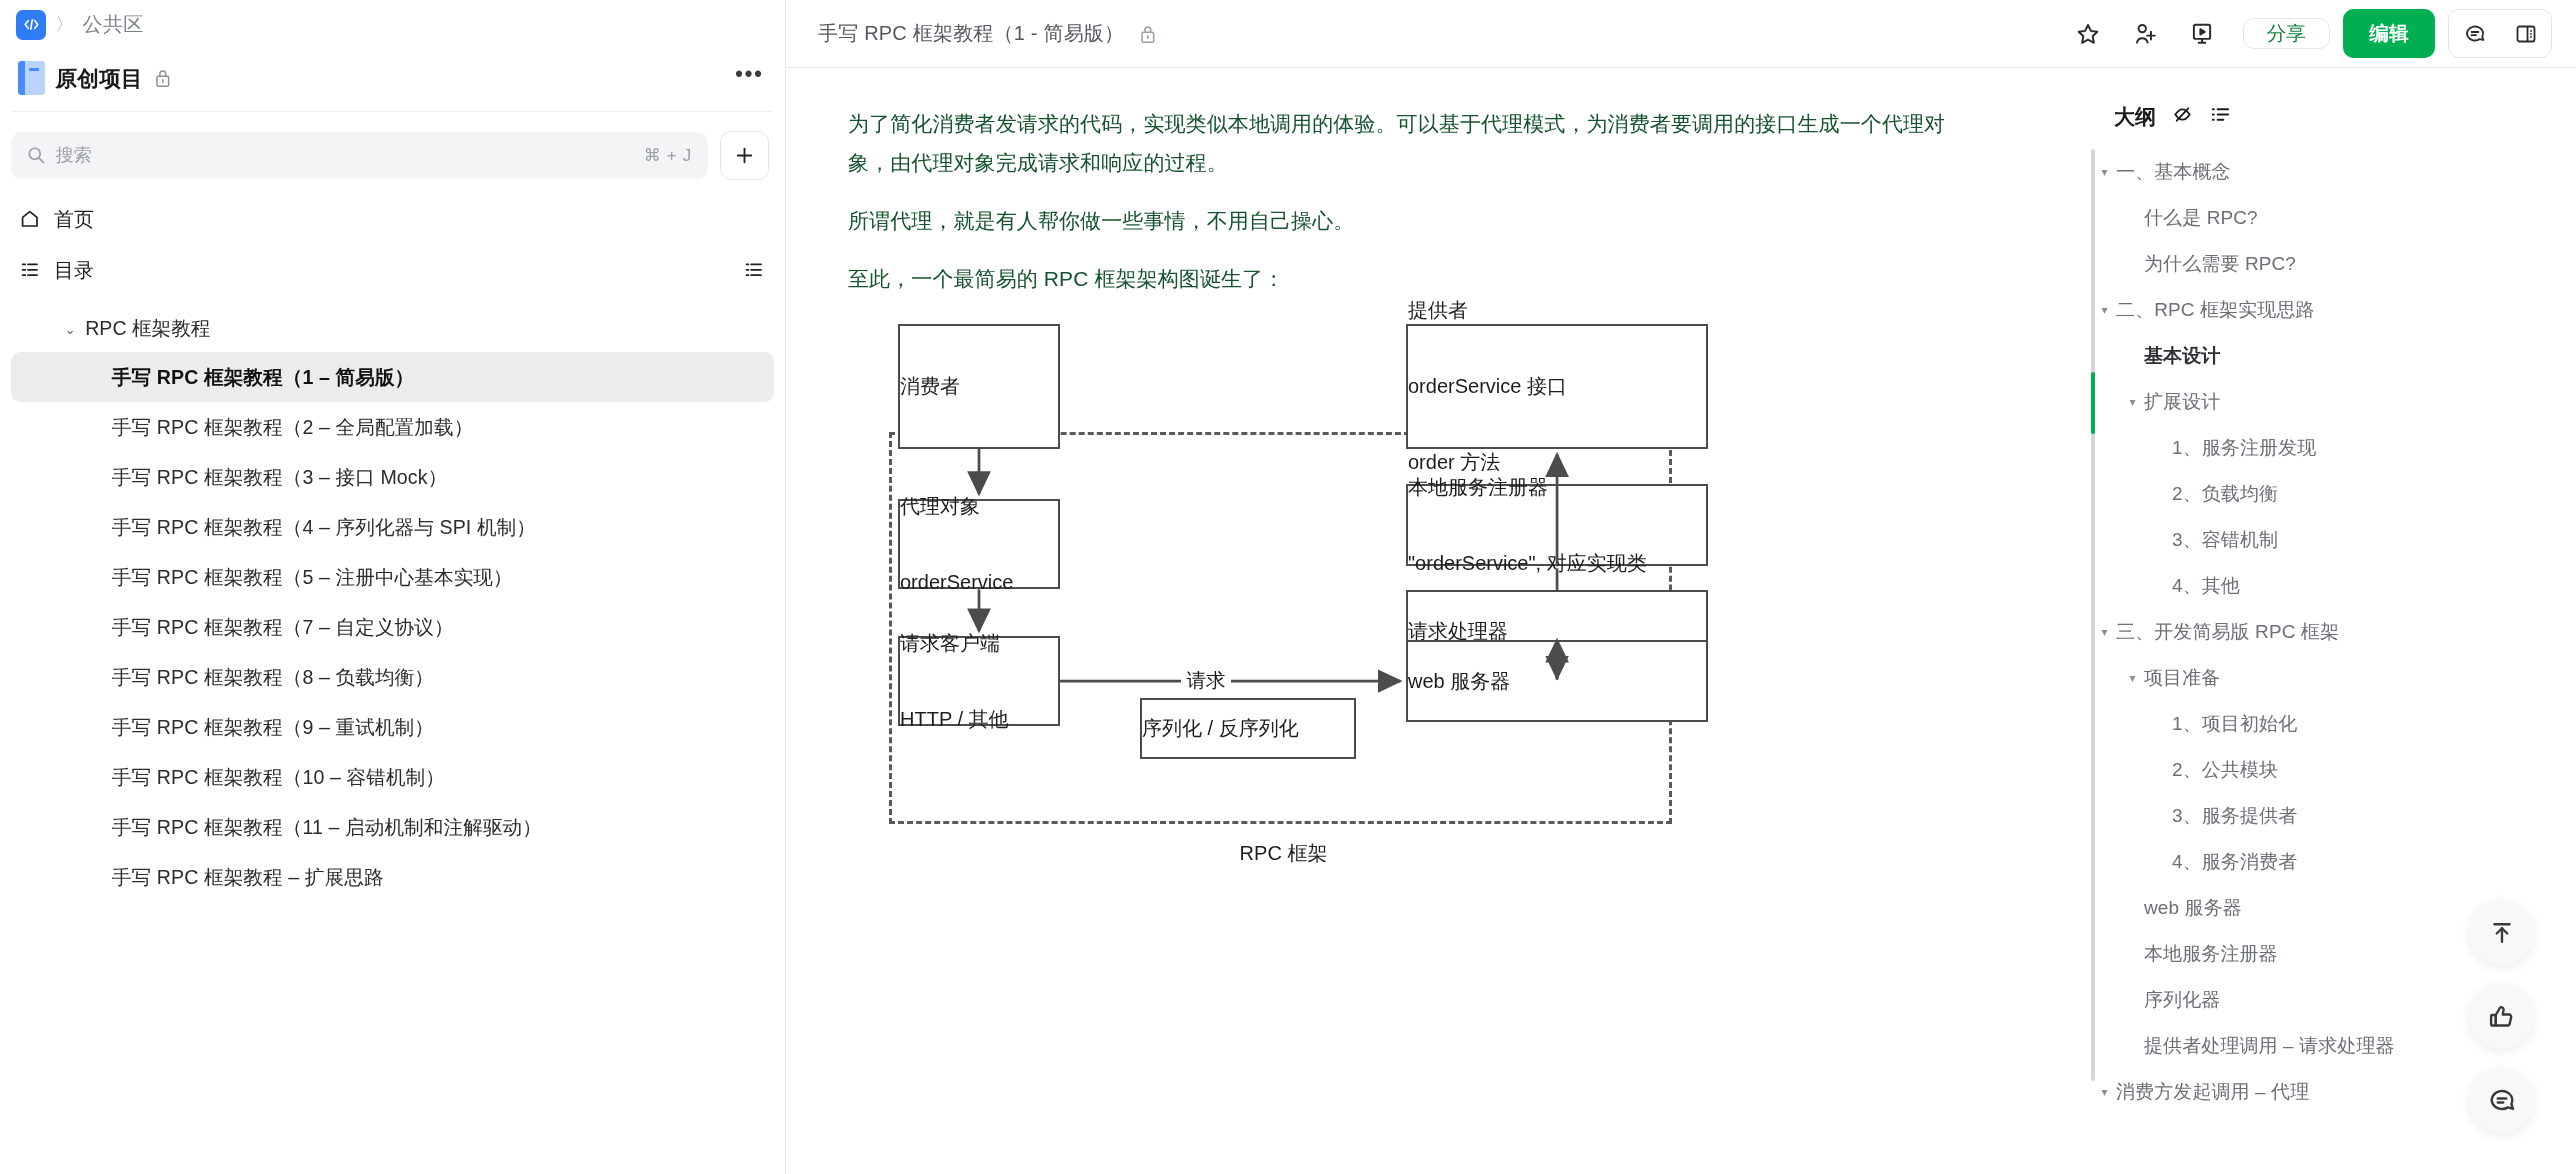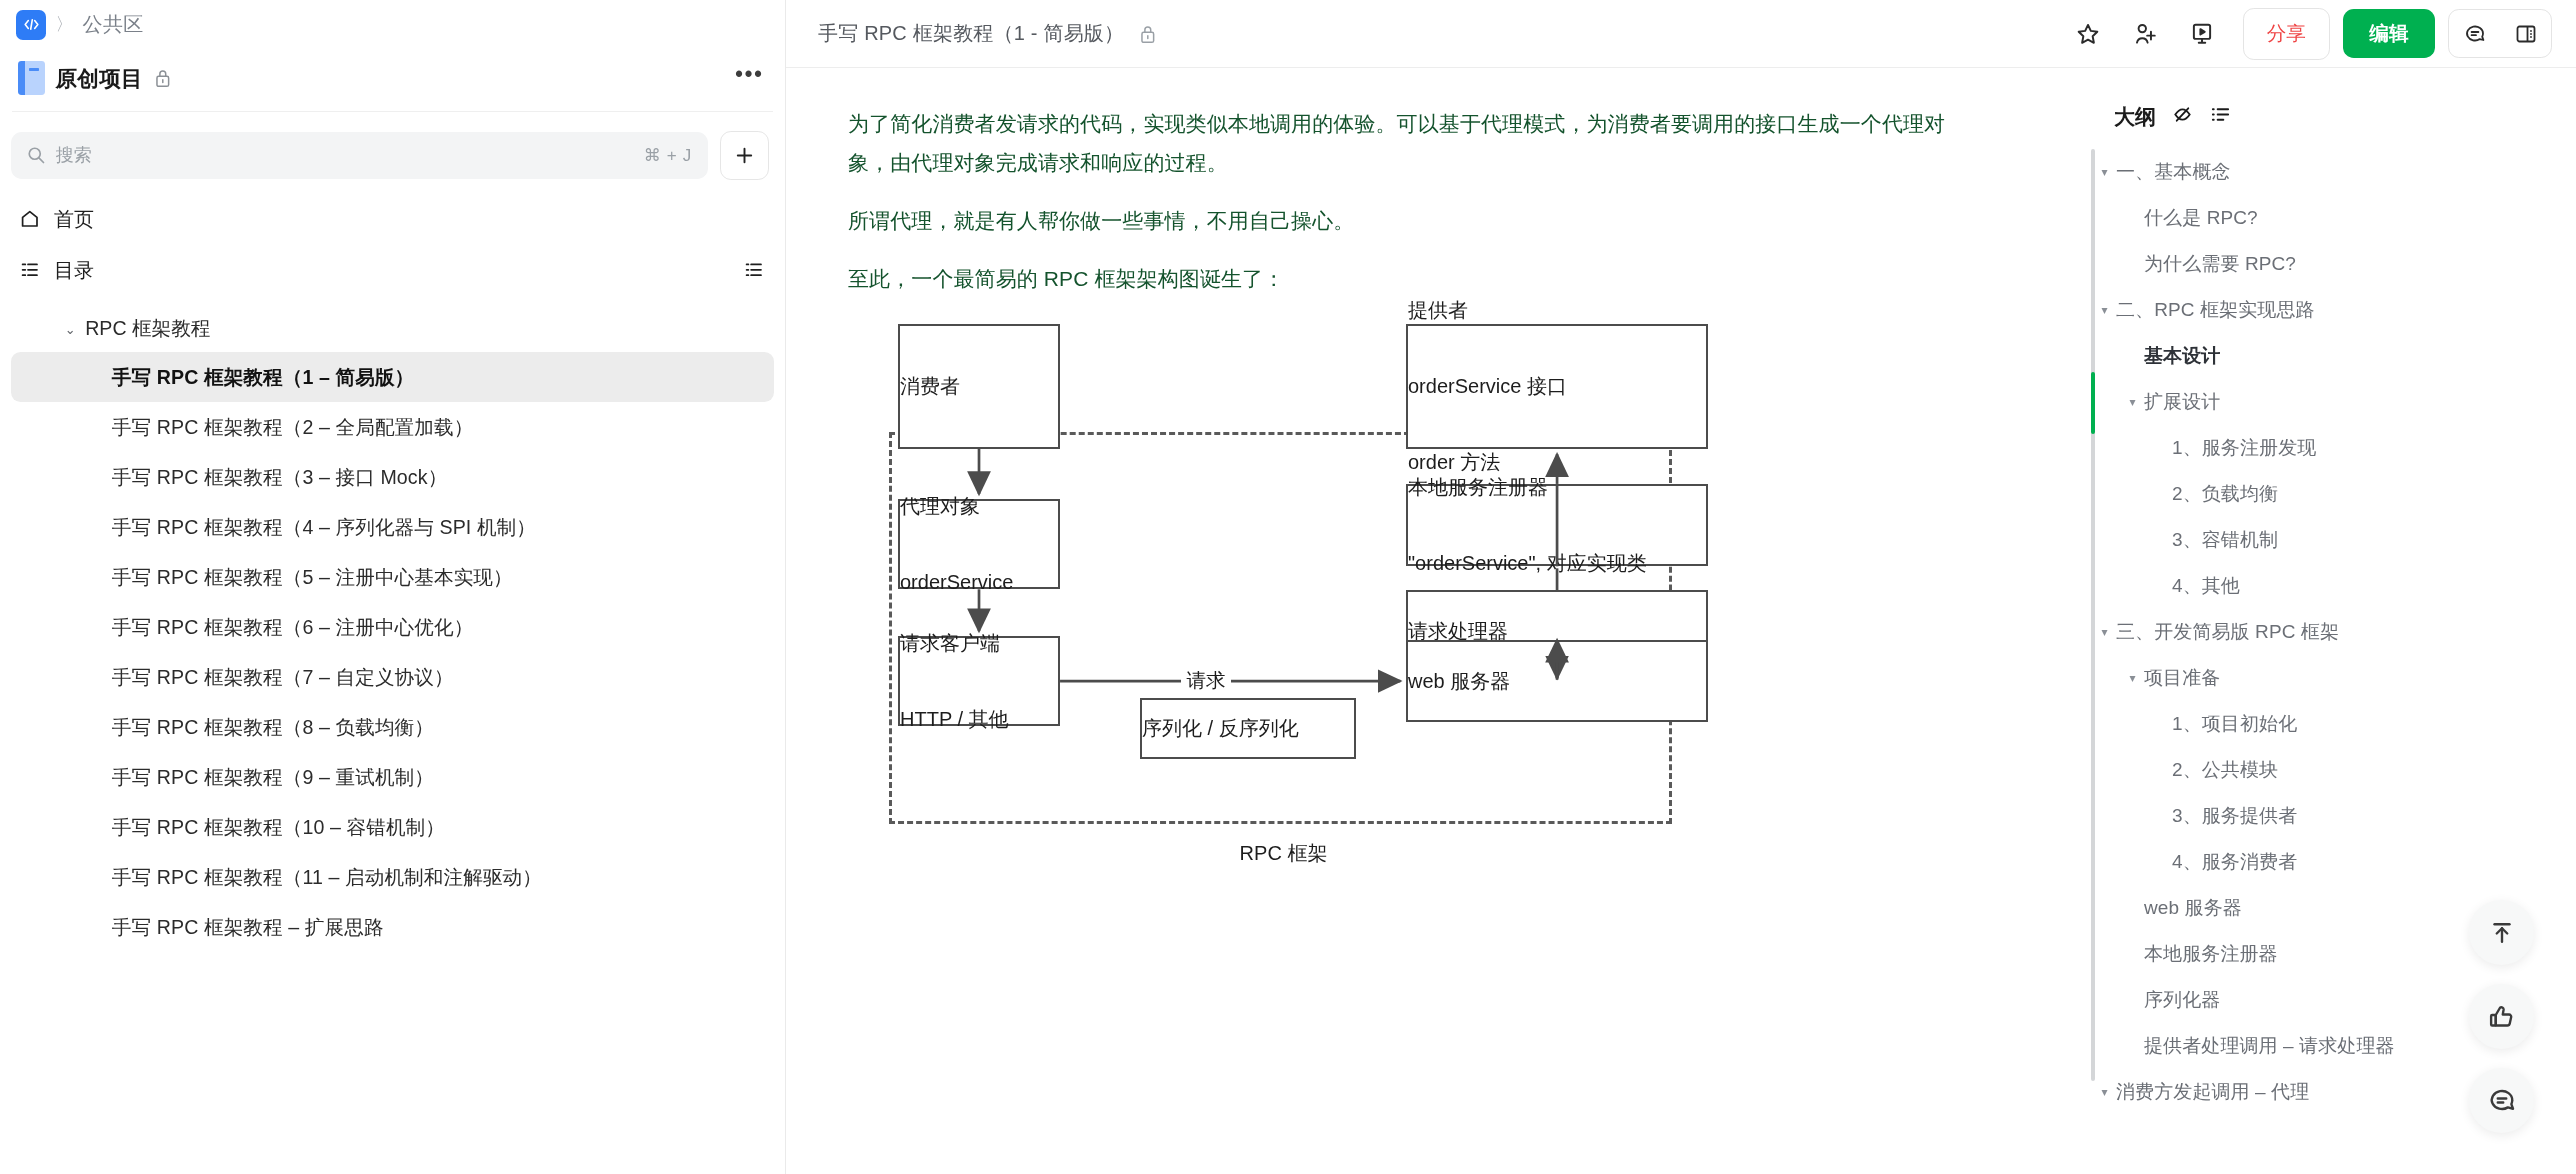--- a/index.html
+++ b/index.html
@@ -100,23 +100,23 @@
     border-bottom: 1.4px solid #ededed; padding: 0 24px 0 32px; gap: 0;
   }
   .doc-title { font-size: 20px; color: #55595f; letter-spacing: 0.2px; }
   .title-lock { margin-left: 15px; display:flex; align-items:center; }
   .topbar-right { margin-left: auto; display: flex; align-items: center; gap: 0; }
   .icon-btn {
     width: 57px; height: 57px; display:flex; align-items:center; justify-content:center;
     border-radius: 9.5px; cursor: pointer; background: transparent;
   }
   .btn-outline {
-    height: 52px; border: 1.4px solid #e4e4e4; border-radius: 10.8px; background: #fff;
+    height: 31px; border: 1.4px solid #e4e4e4; border-radius: 10.8px; background: #fff;
     display:flex; align-items:center; justify-content:center; padding: 0 23px;
-    font-size: 19.6px; color: #ef4444; cursor: pointer; margin-left: 12px;
+    font-size: 19.6px; color: #15803d; cursor: pointer; margin-left: 12px;
     font-family: inherit;
   }
   .btn-primary {
     height: 49px; border: 0; border-radius: 10.8px; background: #00b050;
     display:flex; align-items:center; justify-content:center; padding: 0 26px;
     font-size: 19.6px; color: #ffffff; cursor: pointer; margin-left: 13.5px; font-weight: 700;
     font-family: inherit;
   }
   .seg-group {
     height: 49px; border: 1.4px solid #e4e4e4; border-radius: 10.8px; display:flex;
@@ -266,21 +266,20 @@
       <div class="tree-group">
         <span class="caret">⌄</span>
         <span>RPC 框架教程</span>
       </div>
       <div id="doc-list">
           <div class="doc-item active">手写 RPC 框架教程（1 – 简易版）</div>
           <div class="doc-item">手写 RPC 框架教程（2 – 全局配置加载）</div>
           <div class="doc-item">手写 RPC 框架教程（3 – 接口 Mock）</div>
           <div class="doc-item">手写 RPC 框架教程（4 – 序列化器与 SPI 机制）</div>
           <div class="doc-item">手写 RPC 框架教程（5 – 注册中心基本实现）</div>
-          <div class="doc-item">手写 RPC 框架教程（6 – 注册中心优化）</div>
           <div class="doc-item">手写 RPC 框架教程（7 – 自定义协议）</div>
           <div class="doc-item">手写 RPC 框架教程（8 – 负载均衡）</div>
           <div class="doc-item">手写 RPC 框架教程（9 – 重试机制）</div>
           <div class="doc-item">手写 RPC 框架教程（10 – 容错机制）</div>
           <div class="doc-item">手写 RPC 框架教程（11 – 启动机制和注解驱动）</div>
           <div class="doc-item">手写 RPC 框架教程 – 扩展思路</div>
         </div>
     </div>
   </aside>
 

